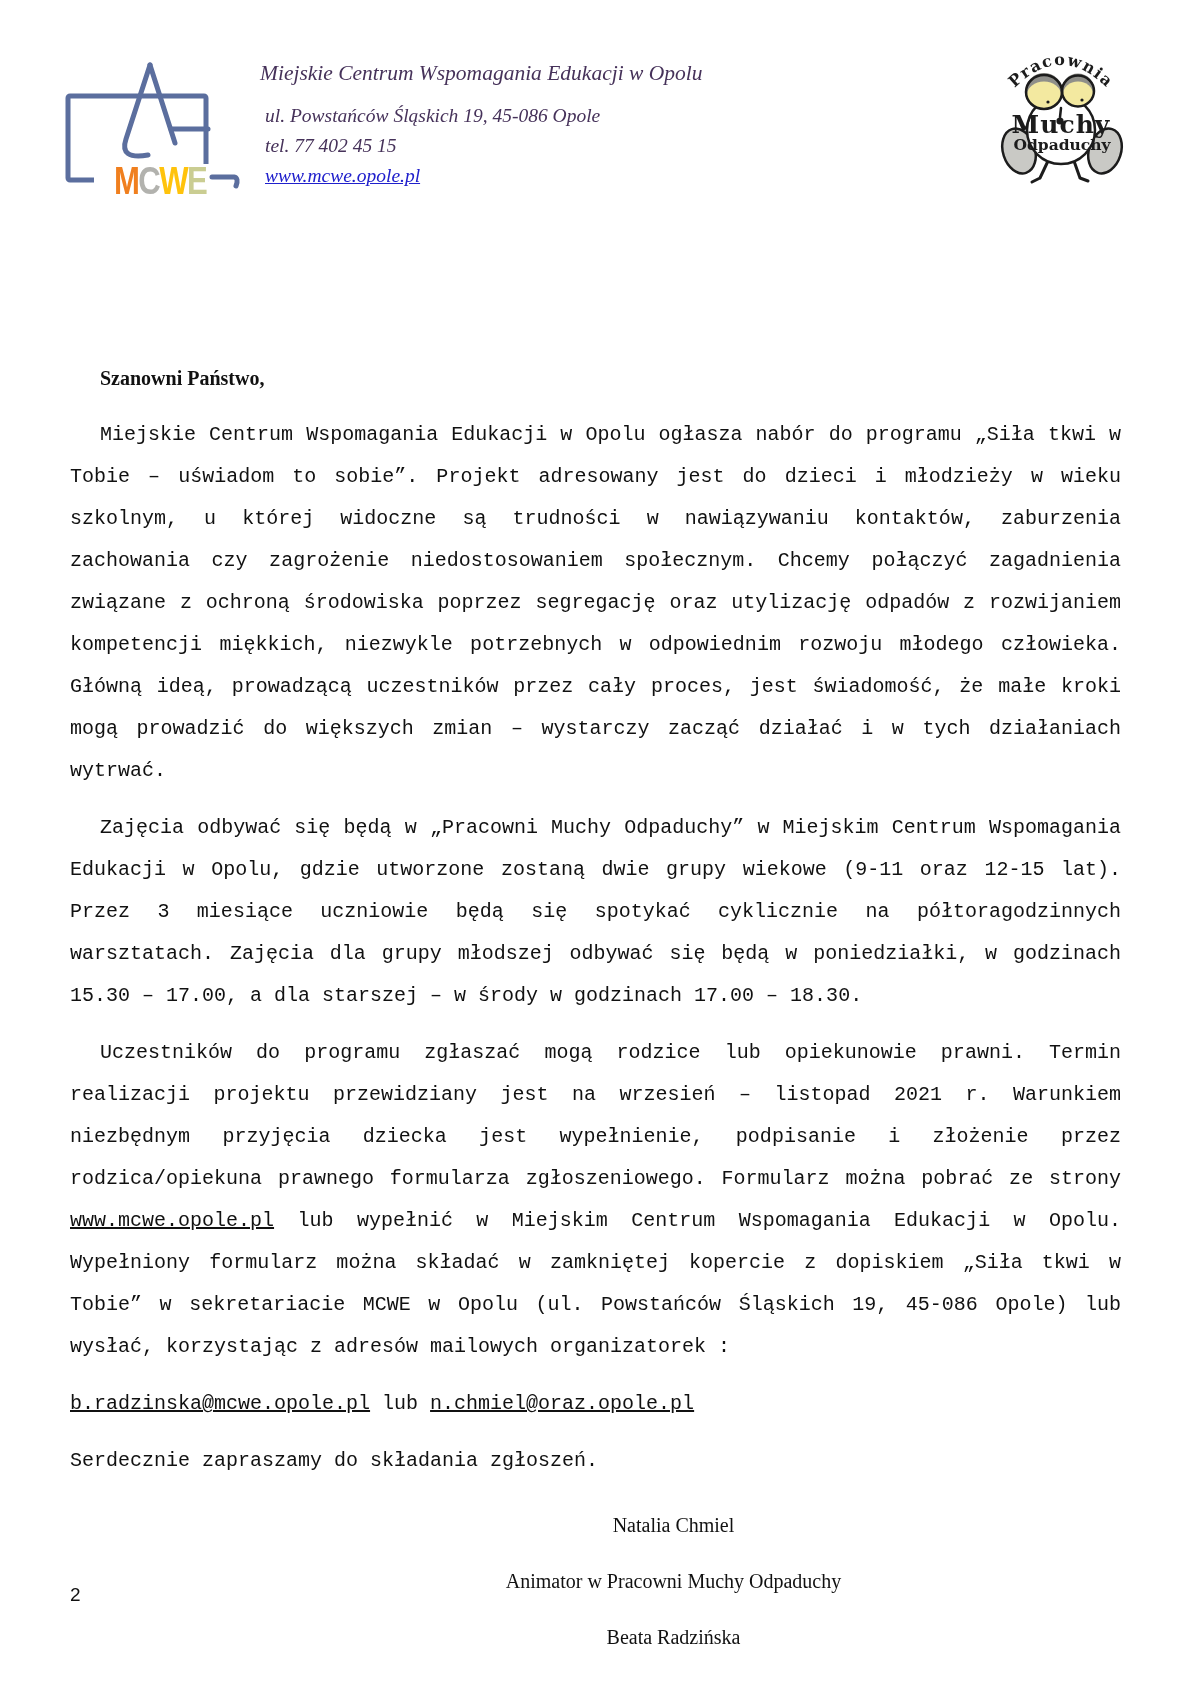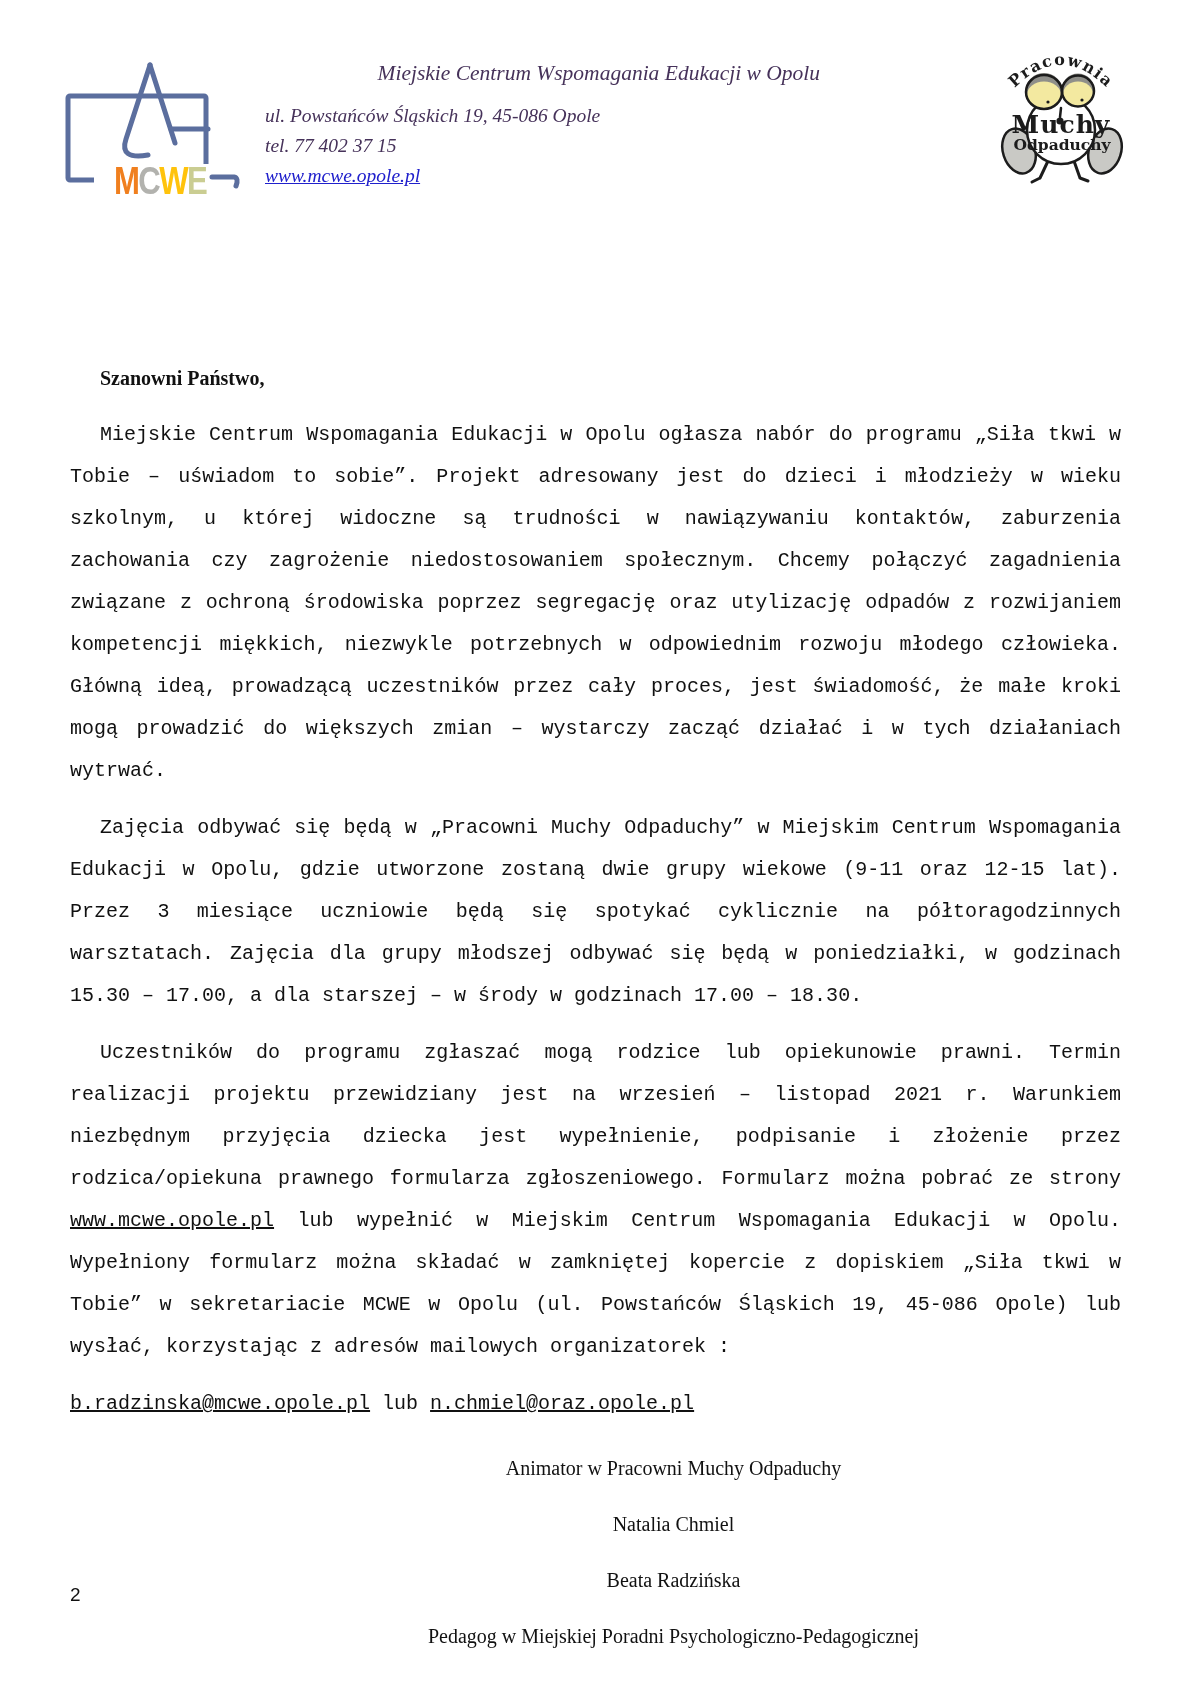--- a/index.html
+++ b/index.html
@@ -16,21 +16,21 @@
 
   
   .letterhead { position: absolute; left: 0; top: 0; width: 1191px; height: 230px; }
   .mcwe-logo { position: absolute; left: 58px; top: 53px; width: 190px; height: 155px; }
   .fly-logo  { position: absolute; left: 998px; top: 46px; width: 128px; height: 152px; }
 
   .contact-block {
     position: absolute; left: 260px; top: 60px; width: 560px;
     font-style: italic; color: #46325a;
   }
-  .org-name { font-size: 21.5px; line-height: 26px; margin: 0 0 17px 0; text-align: right; }
+  .org-name { font-size: 21.5px; line-height: 26px; margin: 0 0 17px 0; }
   .contact-line { font-size: 19.5px; line-height: 25px; margin: 5px; }
   .website-link { color: #2020cc; text-decoration: underline; cursor: pointer; }
 
   
   .letter-body {
     position: absolute; left: 70px; top: 357px; width: 1051px;
     font-size: 20px; line-height: 42px;
   }
   .letter-body p { margin: 0; }
   .salutation { font-weight: bold; text-indent: 30px; }
@@ -66,21 +66,21 @@
       <rect x="36" y="111" width="120" height="42" fill="#ffffff"></rect>
       <text transform="translate(56,141) scale(0.82 1)" font-size="38" font-weight="bold" letter-spacing="-2">
         <tspan fill="#f07f1e">M</tspan><tspan fill="#b2b2ae">C</tspan><tspan fill="#ffc30c">W</tspan><tspan fill="#cacd92">E</tspan>
       </text>
       <path d="M 154 124 L 176 124 Q 181 125 178 133" fill="none" stroke="#5b6e9e" stroke-width="5" stroke-linecap="round"></path>
     </svg>
 
     <div class="contact-block">
       <p class="org-name">Miejskie Centrum Wspomagania Edukacji w Opolu</p>
       <p class="contact-line">ul. Powstańców Śląskich 19, 45-086 Opole</p>
-      <p class="contact-line">tel. 77 402 37 15</p>
+      <p class="contact-line">tel. 77 402 45 15</p>
       <p class="contact-line"><a class="website-link">www.mcwe.opole.pl</a></p>
     </div>
 
     <svg class="fly-logo" viewBox="0 0 128 152">
       <defs>
         <path id="arcPath" d="M 6 54 Q 63 -16 120 54" fill="none"></path>
       </defs>
 
       <ellipse cx="21" cy="105" rx="16" ry="23" transform="rotate(-18 21 105)" stroke="#1c1c1c" stroke-width="2.5" fill="#c9c9c5"></ellipse>
       <ellipse cx="107" cy="105" rx="16" ry="23" transform="rotate(18 107 105)" stroke="#1c1c1c" stroke-width="2.5" fill="#c9c9c5"></ellipse>
@@ -113,24 +113,25 @@
     <p class="salutation">Szanowni Państwo,</p>
 
     <p class="para indent justify">Miejskie Centrum Wspomagania Edukacji w Opolu ogłasza nabór do programu „Siła tkwi w Tobie – uświadom to sobie”. Projekt adresowany jest do dzieci i młodzieży w wieku szkolnym, u której widoczne są trudności w nawiązywaniu kontaktów, zaburzenia zachowania czy zagrożenie niedostosowaniem społecznym. Chcemy połączyć zagadnienia związane z ochroną środowiska poprzez segregację oraz utylizację odpadów z rozwijaniem kompetencji miękkich, niezwykle potrzebnych w odpowiednim rozwoju młodego człowieka. Główną ideą, prowadzącą uczestników przez cały proces, jest świadomość, że małe kroki mogą prowadzić do większych zmian – wystarczy zacząć działać i w tych działaniach wytrwać.</p>
 
     <p class="para indent justify">Zajęcia odbywać się będą w „Pracowni Muchy Odpaduchy” w Miejskim Centrum Wspomagania Edukacji w Opolu, gdzie utworzone zostaną dwie grupy wiekowe (9-11 oraz 12-15 lat). Przez 3 miesiące uczniowie będą się spotykać cyklicznie na półtoragodzinnych warsztatach. Zajęcia dla grupy młodszej odbywać się będą w poniedziałki, w godzinach 15.30 – 17.00, a dla starszej – w środy w godzinach 17.00 – 18.30.</p>
 
     <p class="para indent justify"><span>Uczestników do programu zgłaszać mogą rodzice lub opiekunowie prawni. Termin realizacji projektu przewidziany jest na wrzesień – listopad 2021 r. Warunkiem niezbędnym przyjęcia dziecka jest wypełnienie, podpisanie i złożenie przez rodzica/opiekuna prawnego formularza zgłoszeniowego. Formularz można pobrać ze strony </span><span class="ulink">www.mcwe.opole.pl</span><span> lub wypełnić w Miejskim Centrum Wspomagania Edukacji w Opolu. Wypełniony formularz można składać w zamkniętej kopercie z dopiskiem „Siła tkwi w Tobie” w sekretariacie MCWE w Opolu (ul. Powstańców Śląskich 19, 45-086 Opole) lub wysłać, korzystając z adresów mailowych organizatorek :</span></p>
 
     <p class="para" style="margin-top:12px"><a class="ulink">b.radzinska@mcwe.opole.pl</a><span> lub </span><a class="ulink">n.chmiel@oraz.opole.pl</a></p>
 
+    <p class="para">Serdecznie zapraszamy do składania zgłoszeń.</p>
 
     <div class="signature-block">
+      <p>Natalia Chmiel</p>
       <p>Animator w Pracowni Muchy Odpaduchy</p>
-      <p>Natalia Chmiel</p>
       <p>Beata Radzińska</p>
       <p>Pedagog w Miejskiej Poradni Psychologiczno-Pedagogicznej</p>
     </div>
   </main>
 
   <footer class="page-footer">
     <span>2</span>
   </footer>
 
 </div>

